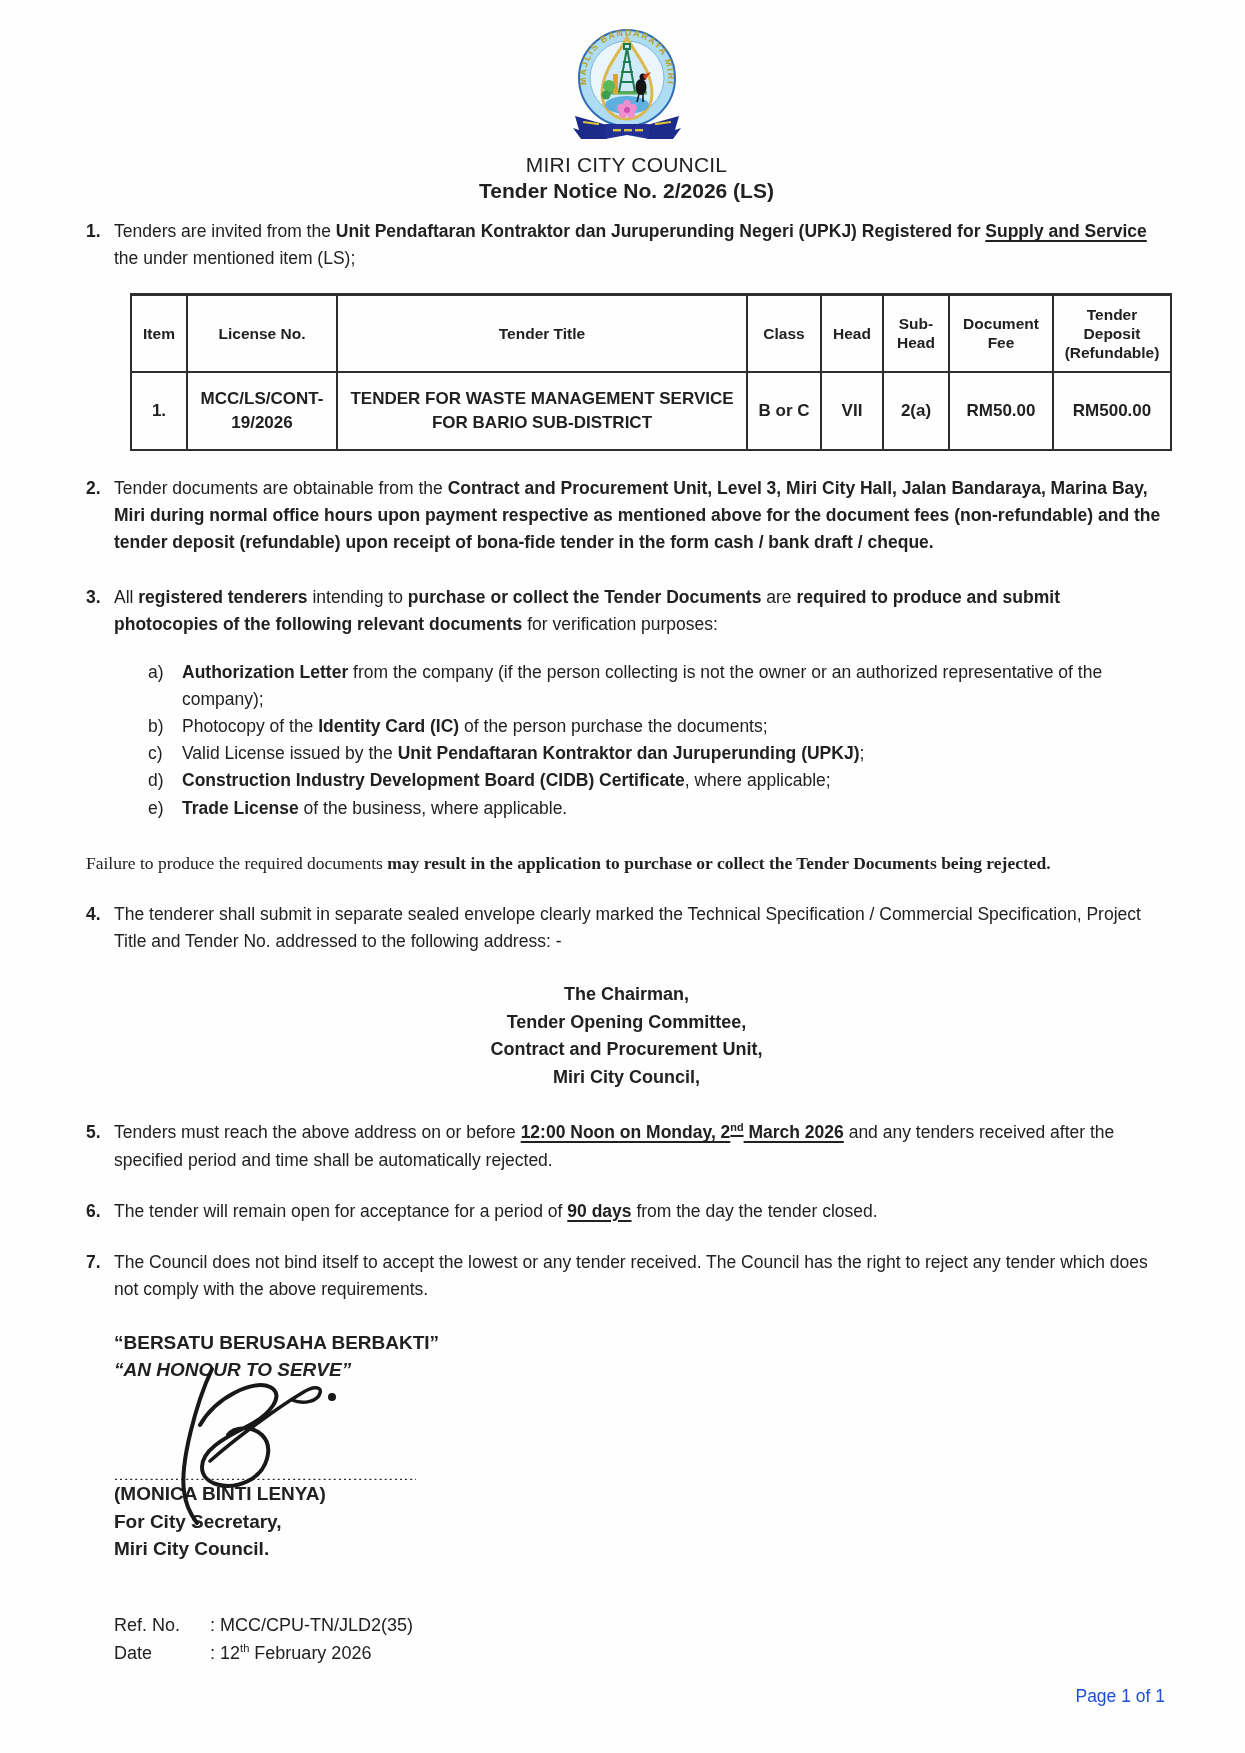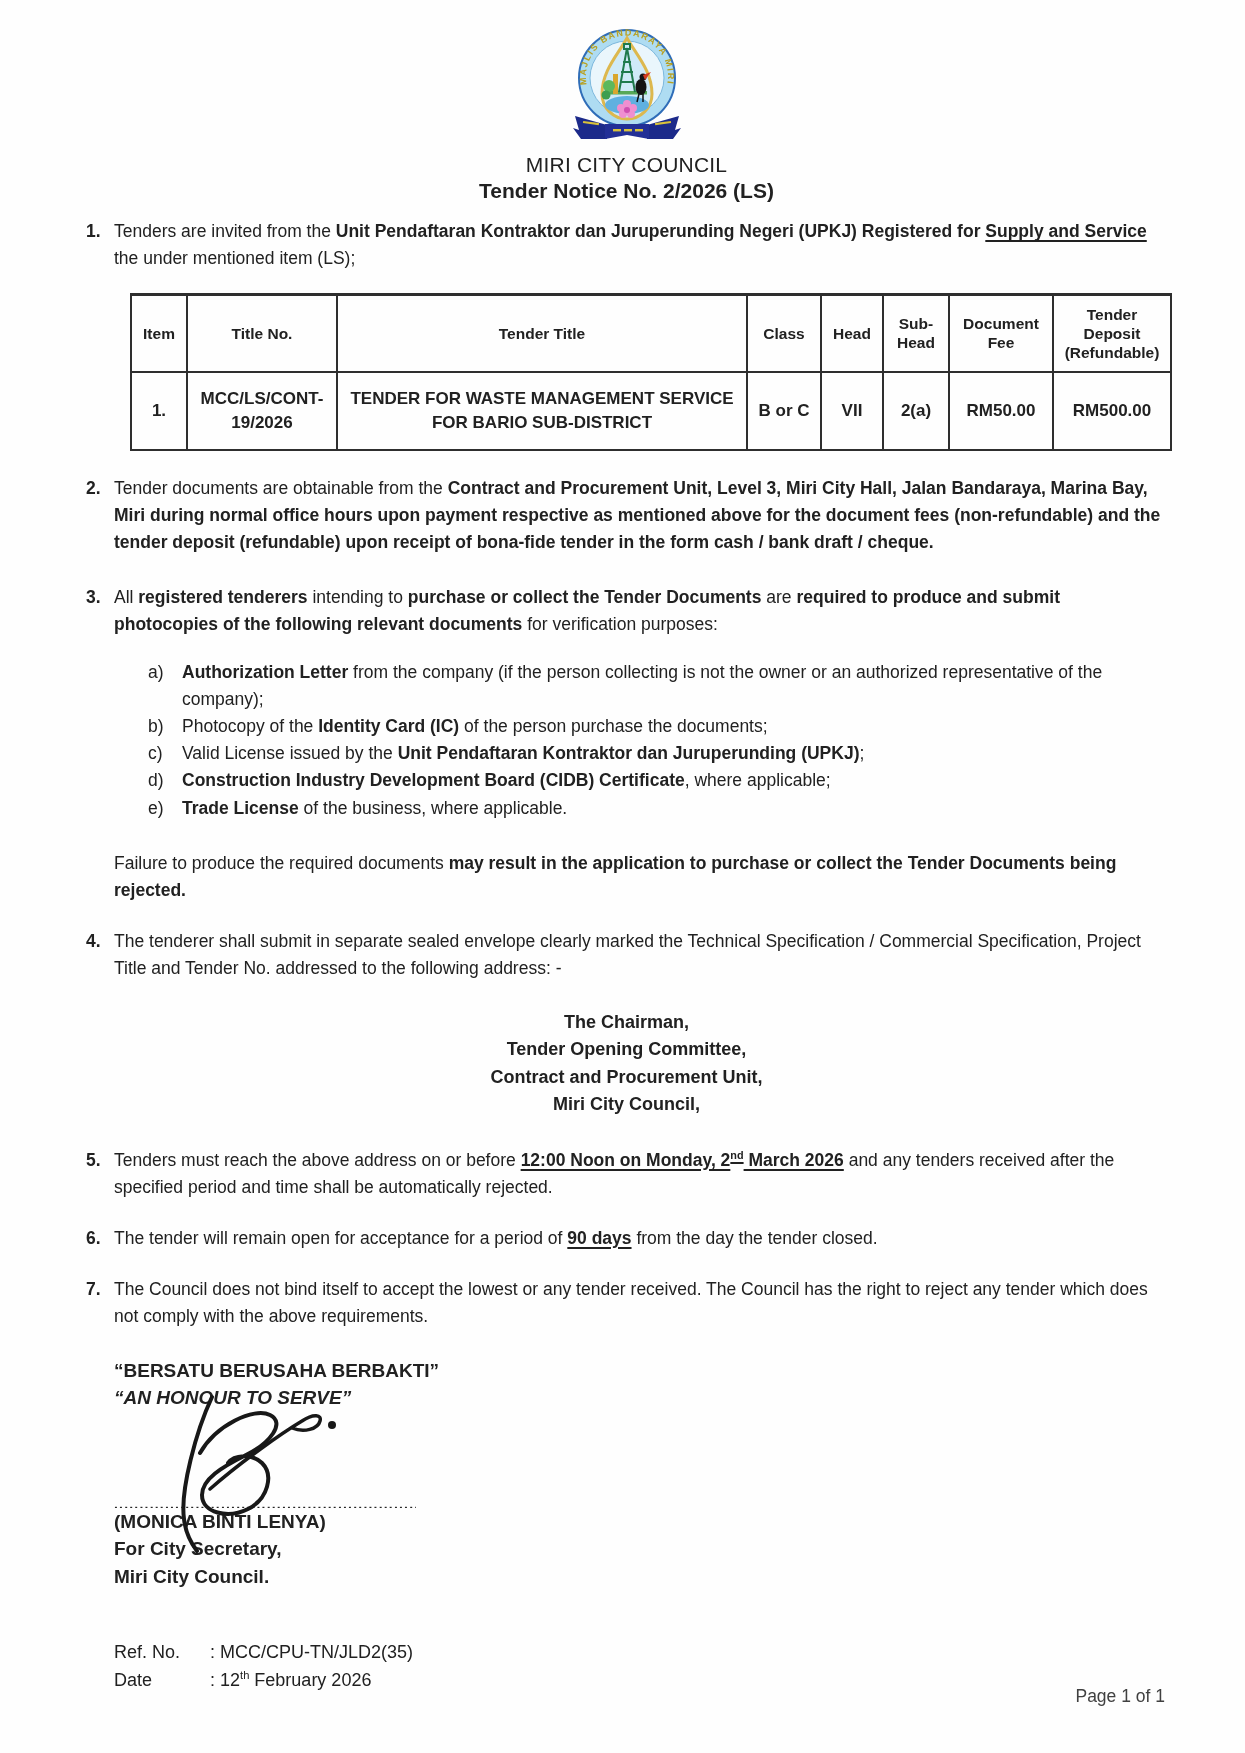--- a/index.html
+++ b/index.html
@@ -24,37 +24,37 @@
   table.tender{border-collapse:collapse;table-layout:fixed;width:1040px;margin:20px 0 0 44px;}
   table.tender th,table.tender td{border:2px solid #2e2e2e;vertical-align:middle;}
   table.tender th{font-size:15.5px;font-weight:700;text-align:center;padding:9px 4px;line-height:19px;border-top:3px solid #2e2e2e;}
   table.tender td{font-size:17px;font-weight:700;text-align:center;padding:14px 8px;line-height:24px;}
   td.cell-tno{text-align:left;padding-left:13px;}
   td.cell-title{text-align:justify;padding-left:13px;padding-right:13px;}
   
   .sub{display:flex;margin-left:62px;}
   .sub .l{flex:0 0 34px;}
   .sub .t{flex:1;}
-  .plain{margin-left:28px;}
+  .plain{font-family:Liberation Serif, serif;}
   
   .address{text-align:center;font-weight:700;font-size:18px;line-height:27.5px;margin-top:26px;}
   
   .sig-wrap{position:relative;margin-left:28px;margin-top:26px;}
   .motto1{font-weight:700;font-size:19px;line-height:27px;}
   .motto2{font-weight:700;font-style:italic;font-size:19px;line-height:27px;}
   .sig-space{height:80px;}
   .dotline{font-size:14px;font-weight:700;letter-spacing:1.2px;width:302px;overflow:hidden;white-space:nowrap;height:17px;color:#262626;}
   .sig-name,.sig-title,.sig-org{font-weight:700;font-size:19px;line-height:27.5px;}
   .signature-svg{position:absolute;left:36px;top:34px;z-index:2;}
   
   .ref{margin-left:28px;margin-top:48px;font-size:18px;line-height:28px;}
   .ref-row{display:flex;}
   .ref-label{width:96px;}
   
-  .footer{position:absolute;right:80px;bottom:46px;font-size:17.5px;color:#404040;}
+  .footer{position:absolute;right:80px;bottom:46px;font-size:17.5px;color:#1d4ed8;}
 </style>
 </head>
 <body>
 
 <div class="page">
   <div class="content">
 
     <div class="logo-wrap">
       <svg width="152" height="118" viewBox="0 0 152 118" aria-hidden="true">
         <circle cx="76" cy="52" r="48" fill="#aedcf2" stroke="#2f6db8" stroke-width="2"></circle>
@@ -115,21 +115,21 @@
           <col style="width:410px">
           <col style="width:74px">
         <col style="width:62px">
           <col style="width:66px">
           <col style="width:104px">
           <col style="width:118px">
       </colgroup>
       <thead>
         <tr>
           <th>Item</th>
-          <th>Title No.</th>
+          <th>License No.</th>
           <th>Tender Title</th>
           <th>Class</th>
           <th>Head</th>
           <th>Sub-Head</th>
           <th>Document Fee</th>
           <th>Tender Deposit (Refundable)</th>
         </tr>
       </thead>
       <tbody>
         <tr>

